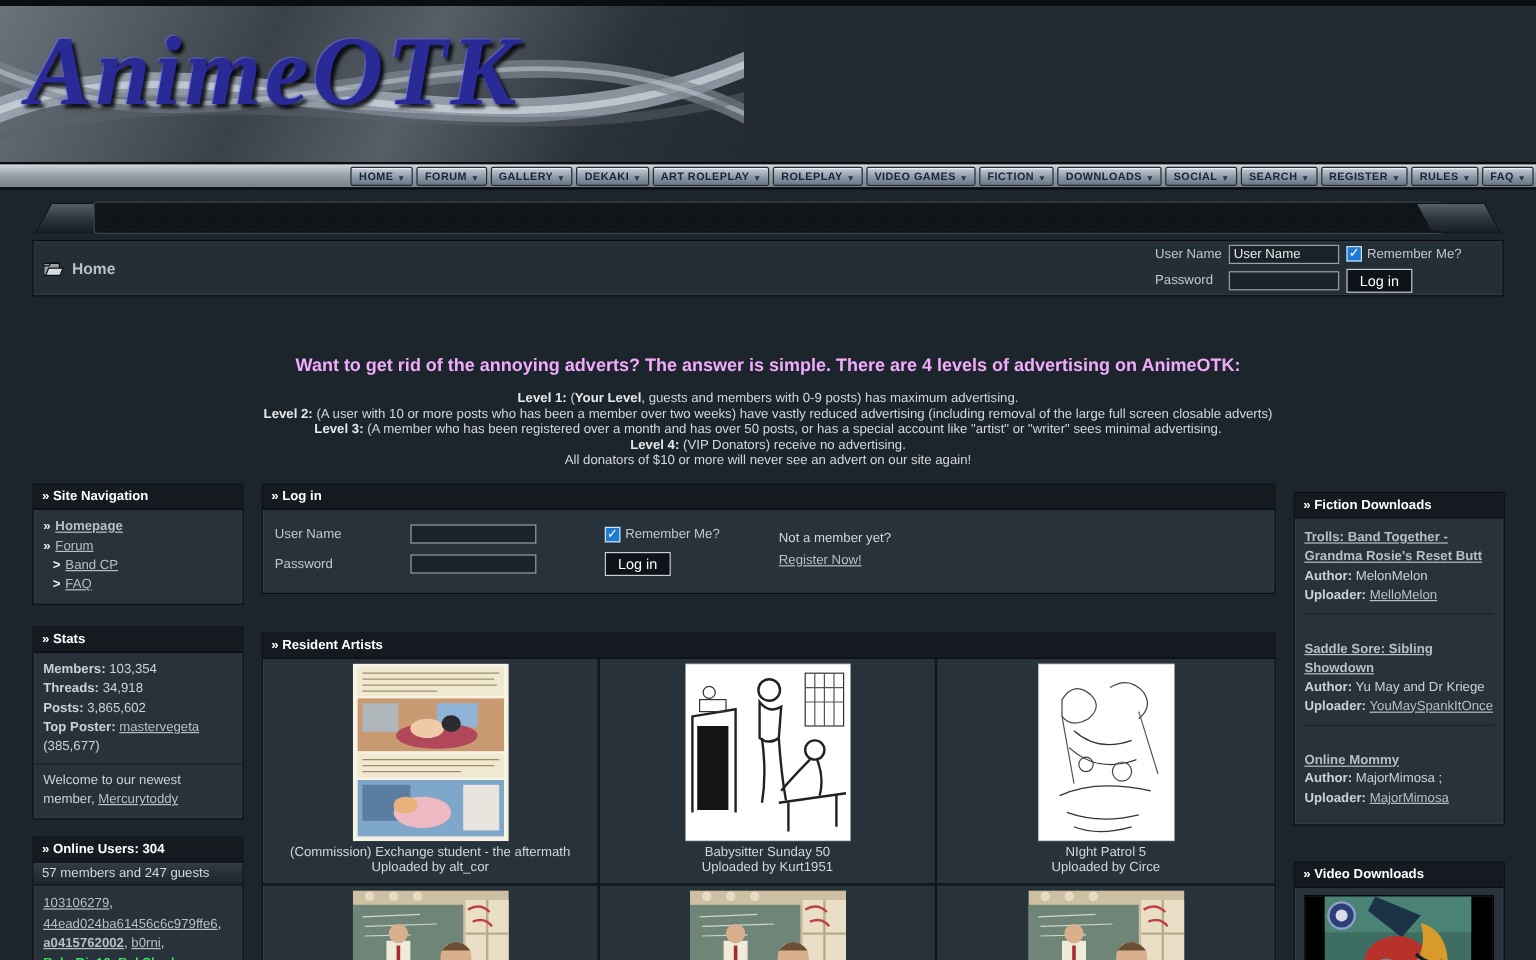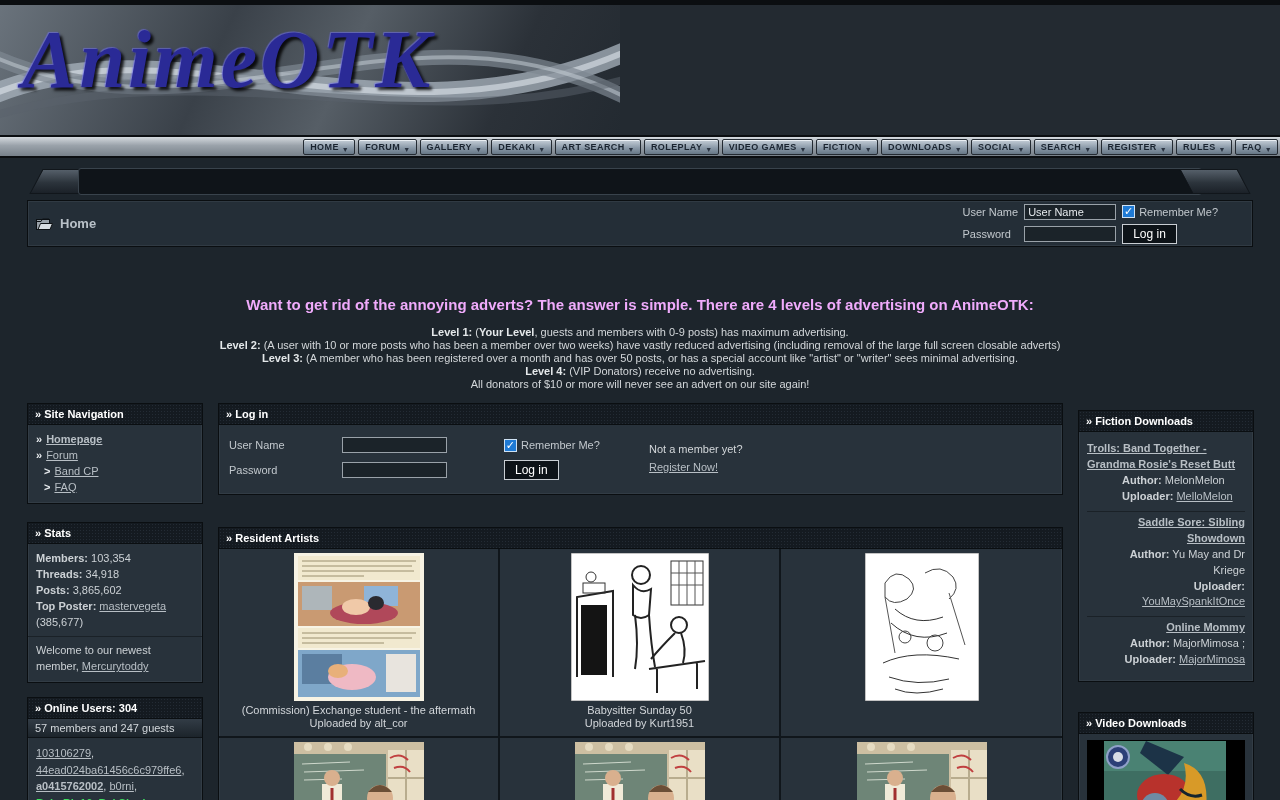--- a/index.html
+++ b/index.html
@@ -91,23 +91,23 @@
   
   #artgrid { display:grid; grid-template-columns:1fr 1fr 1fr; }
   .acell { border-right:2px solid #10161b; padding:4px 4px 6px; text-align:center; }
   .acell:nth-child(3n) { border-right:none; }
   .acell.r2 { border-top:2px solid #10161b; }
   .acell .imgwrap { display:flex; justify-content:center; align-items:flex-start; }
   .acap { color:#d2d6da; line-height:1.2; margin-top:3px; }
 
   
   .fitem { padding:2px 0 6px; }
-  .fitem + .fitem { border-top:1px solid #1a2127; padding-top:3px;text-align:right; }
+  .fitem + .fitem { border-top:1px solid #1a2127; padding-top:22px; }
   .ftitle { font-weight:bold; }
-  .flabel { font-weight:bold;margin-left:35px; }
+  .flabel { font-weight:bold; }
 
   
   #vidwrap { text-align:center; padding:6px 0 4px; }
   #vidthumb { display:inline-block; border:1px solid #000; }
 </style>
 </head>
 <body>
 
 <div id="banner">
   <div id="banner-art">
@@ -134,21 +134,21 @@
       </div>
     <div class="navbtn">
         <span>GALLERY</span>
         <span class="arr">▼</span>
       </div>
     <div class="navbtn">
         <span>DEKAKI</span>
         <span class="arr">▼</span>
       </div>
     <div class="navbtn">
-        <span>ART SEARCH</span>
+        <span>ART ROLEPLAY</span>
         <span class="arr">▼</span>
       </div>
     <div class="navbtn">
         <span>ROLEPLAY</span>
         <span class="arr">▼</span>
       </div>
     <div class="navbtn">
         <span>VIDEO GAMES</span>
         <span class="arr">▼</span>
       </div>
@@ -369,20 +369,24 @@
           <svg width="114" height="148" viewBox="0 0 114 148">
             <rect width="114" height="148" fill="#ffffff" stroke="#888"></rect>
             <path d="M20,30 q10,-16 24,-4 q10,10 -2,20 q-14,8 -22,-2 z" fill="none" stroke="#444"></path>
             <path d="M60,20 q16,-10 28,4 q8,12 -4,22" fill="none" stroke="#444"></path>
             <path d="M30,56 q20,18 48,8 M26,70 q24,22 56,10" fill="none" stroke="#333"></path>
             <circle cx="40" cy="84" r="6" fill="none" stroke="#444"></circle>
             <circle cx="70" cy="90" r="8" fill="none" stroke="#444"></circle>
             <path d="M18,110 q30,-14 76,-4 M24,124 q28,10 60,2 M30,136 q20,8 48,0" fill="none" stroke="#333"></path>
             <path d="M84,40 l16,52 M20,44 l10,56" fill="none" stroke="#555"></path>
           </svg>
+        </div>
+        <div class="acap">
+          <div>NIght Patrol 5</div>
+          <div>Uploaded by Circe</div>
         </div>
       </div>
 
       <div class="acell r2">
         <div class="imgwrap">
           <svg width="130" height="148" viewBox="0 0 130 148">
             <rect width="130" height="148" fill="#cdbfa2"></rect>
             <rect x="0" y="12" width="92" height="52" fill="#6e8577"></rect>
             <g stroke="#cfd8cc" stroke-width="1">
                 <line x1="8" y1="22" x2="56" y2="20"></line>

